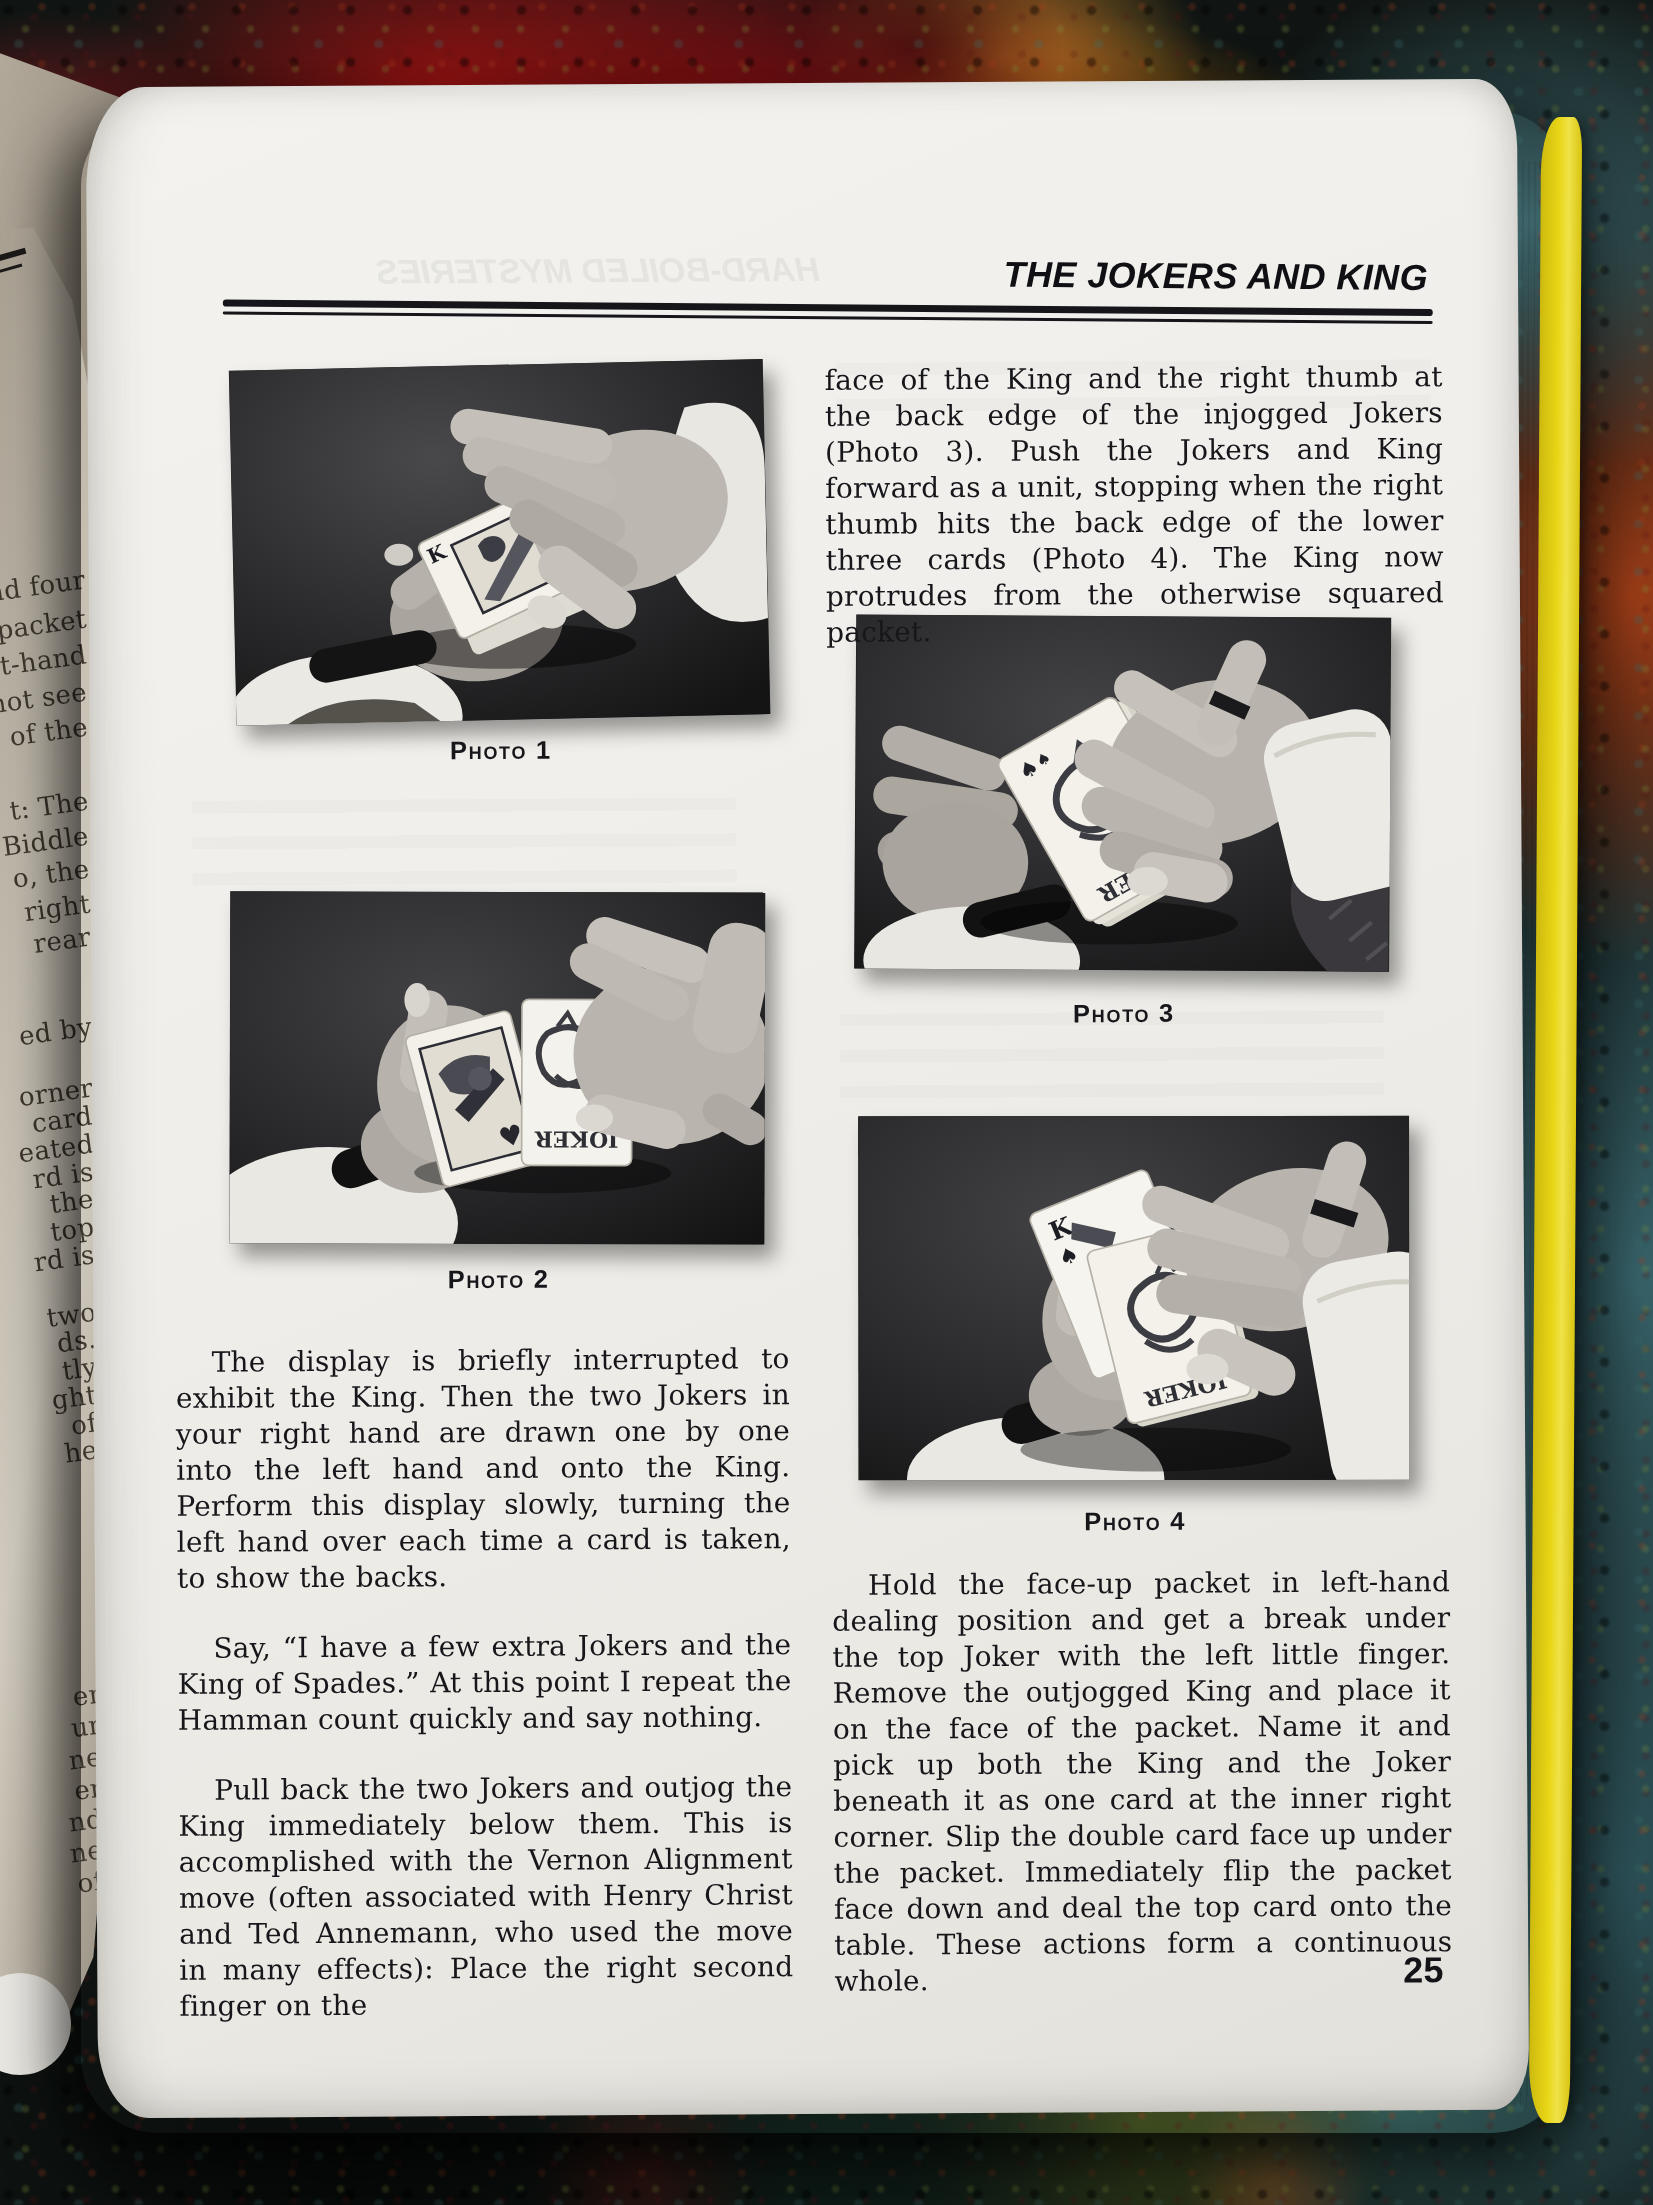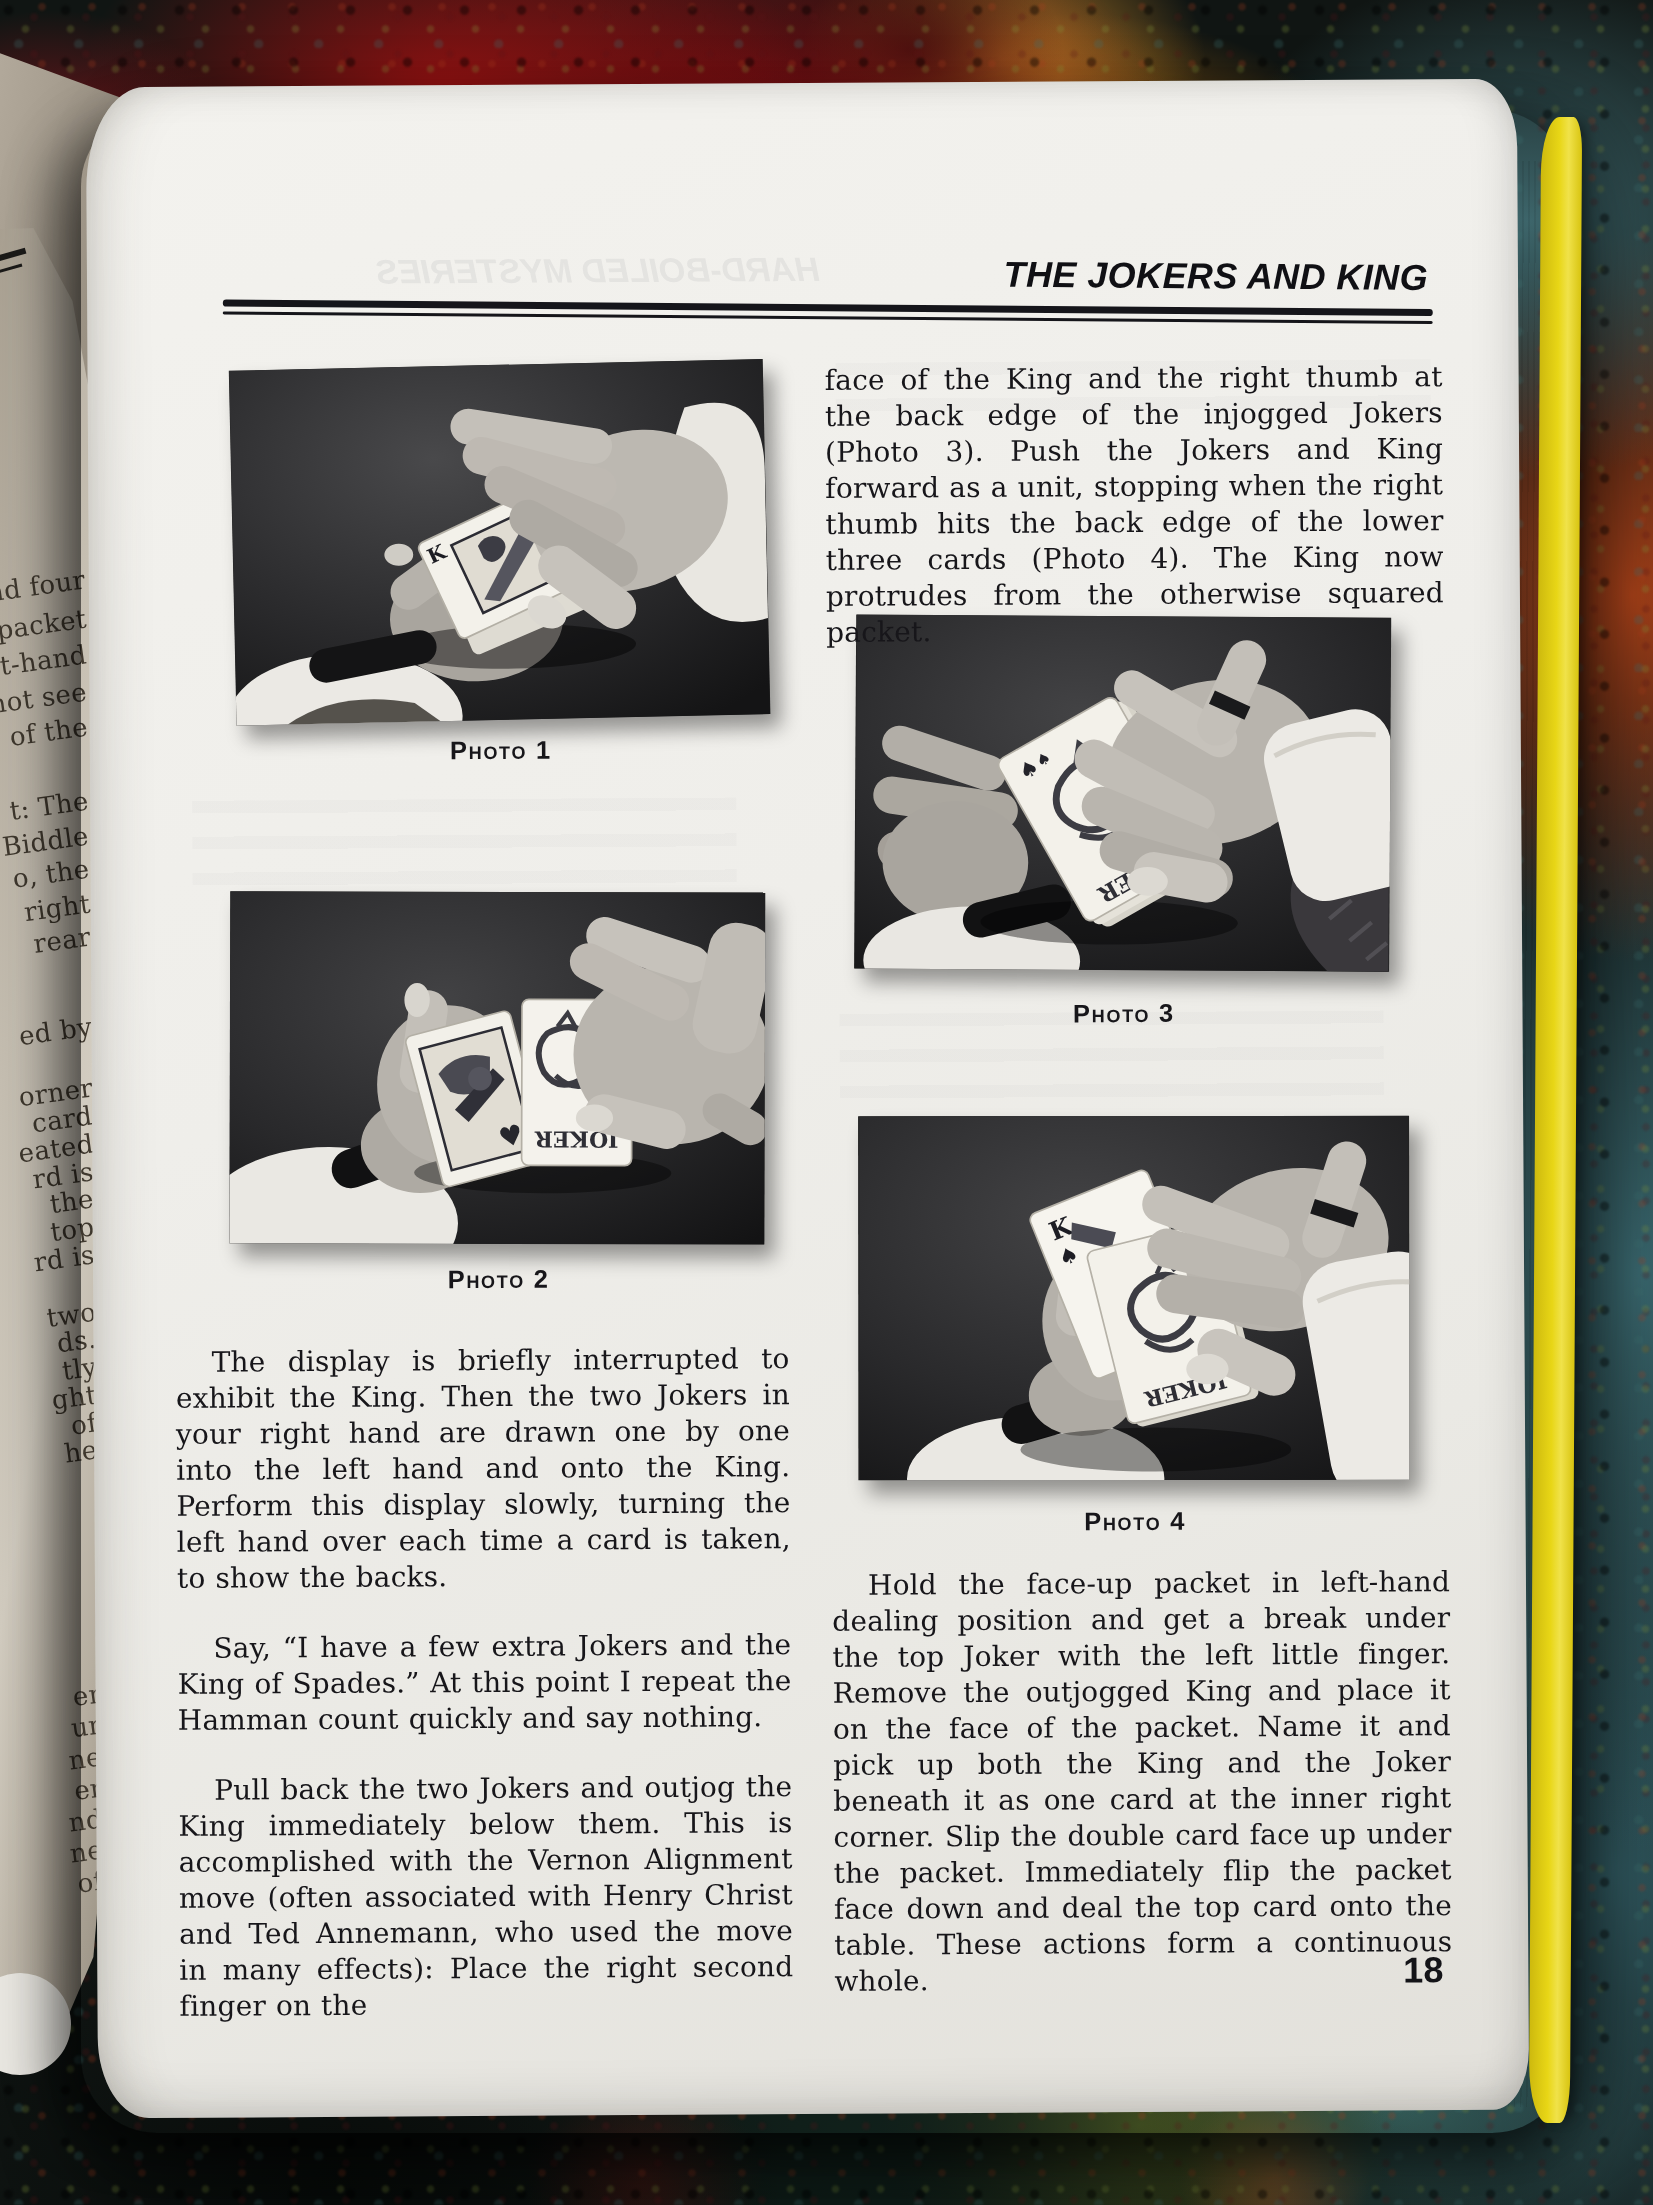--- a/index.html
+++ b/index.html
@@ -357,16 +357,16 @@
     <div class="body-text col-left-text">
       <p class="indent">The display is briefly interrupted to exhibit the King. Then the two Jokers in your right hand are drawn one by one into the left hand and onto the King. Perform this display slowly, turning the left hand over each time a card is taken, to show the backs.</p>
       <p class="indent">Say, “I have a few extra Jokers and the King of Spades.” At this point I repeat the Hamman count quickly and say nothing.</p>
       <p class="indent">Pull back the two Jokers and outjog the King immediately below them. This is accomplished with the Vernon Alignment move (often associated with Henry Christ and Ted Annemann, who used the move in many effects): Place the right second finger on the</p>
     </div>
 
     <div class="body-text col-right-bottom">
       <p class="indent">Hold the face-up packet in left-hand dealing position and get a break under the top Joker with the left little finger. Remove the outjogged King and place it on the face of the packet. Name it and pick up both the King and the Joker beneath it as one card at the inner right corner. Slip the double card face up under the packet. Immediately flip the packet face down and deal the top card onto the table. These actions form a continuous whole.</p>
     </div>
 
-    <div class="page-number">18</div>
+    <div class="page-number">25</div>
   </div>
 </div>
 
 
 </body></html>

